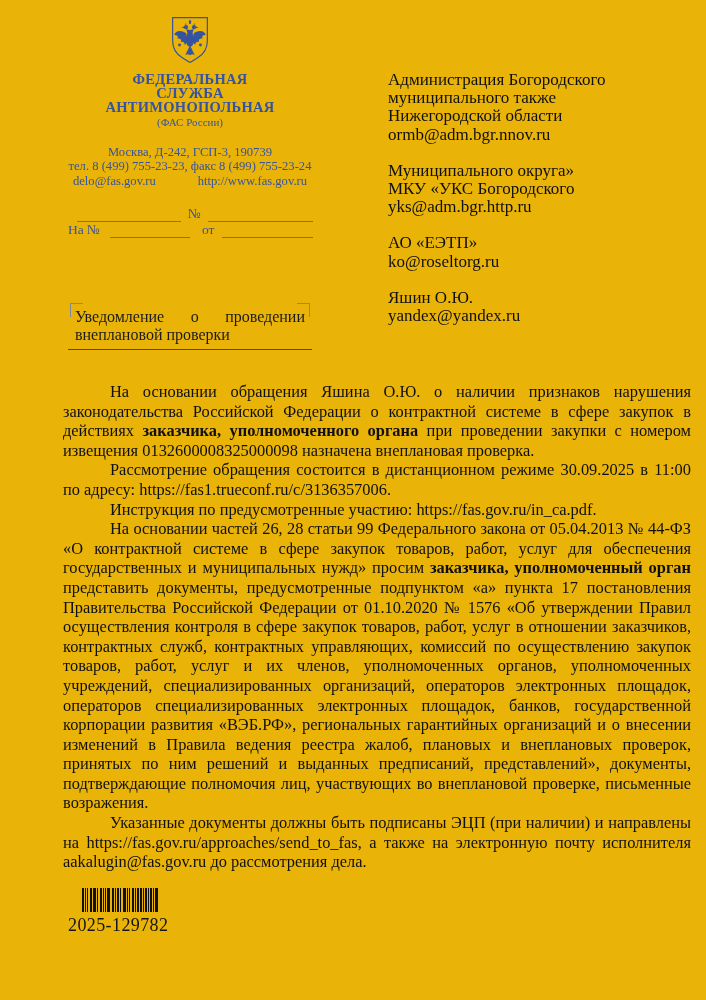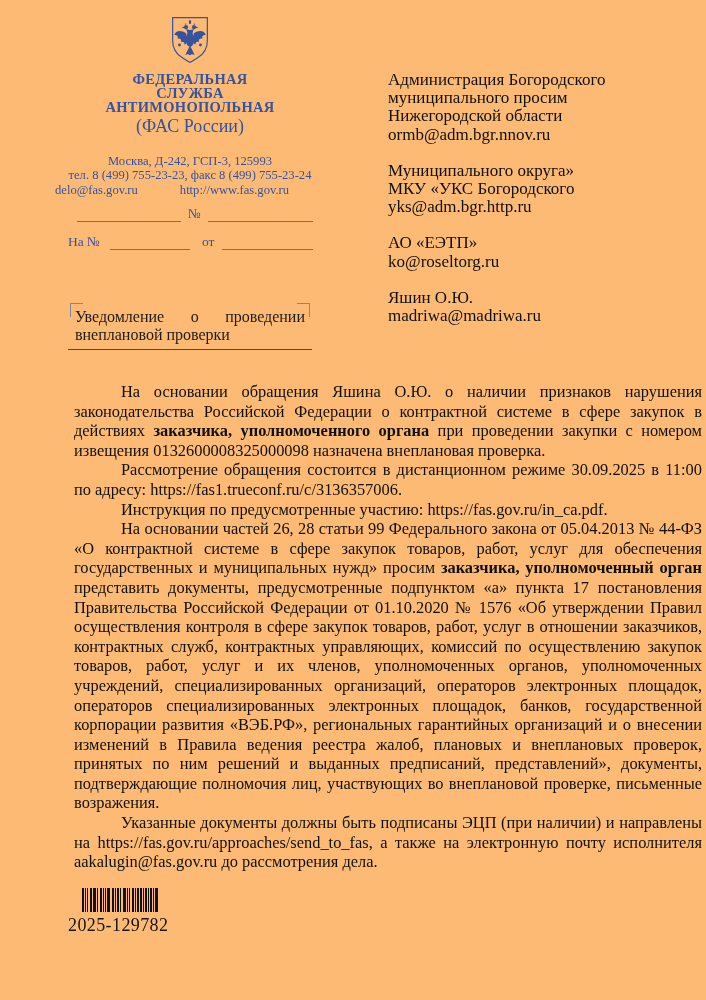--- a/index.html
+++ b/index.html
@@ -1,56 +1,56 @@
 <!DOCTYPE html>
 <html><head>
 <meta charset="utf-8">
 <style>
   html,body { margin:0; padding:0; background:#ffffff; }
   .page {
-    position:relative; width:706px; height:1000px; background:#fdba74;
+    position:relative; width:706px; height:1000px; background:#eab308;
     font-family:"Liberation Serif","DejaVu Serif",serif; overflow:hidden;
     color:#111;
   }
 
   
   .letterhead { position:absolute; left:55px; top:14px; width:270px; text-align:center; color:#35539f; }
   .emblem { display:block; margin:0 auto 7px auto; }
   .org-name { font-weight:bold; font-size:14.5px; line-height:13.8px; letter-spacing:0.3px; }
-  .org-sub { font-size:18px; margin-top:2px; }
+  .org-sub { font-size:11px; margin-top:2px; }
   .org-address { margin-top:17px; font-size:12.6px; line-height:14px; }
-  .contact-row { display:flex; justify-content:flex-start; gap:42px; font-size:12.6px; margin-top:0.5px; }
+  .contact-row { display:flex; justify-content:center; gap:42px; font-size:12.6px; margin-top:0.5px; }
 
   
   .ref-lines { position:absolute; left:55px; top:206px; width:272px; color:#35539f; font-size:13.5px; }
   .ref-row { display:flex; align-items:flex-end; }
   .blank { border-bottom:1px solid #5b72b4; height:14px; }
   .row1 { margin-left:22px; width:236px; }
   .row1 .b1 { width:104px; }
   .row1 .lbl { margin:0 7px; }
   .row1 .b2 { flex:1; }
-  .row2 { margin-top:12px; margin-left:13px; width:245px; }
+  .row2 { margin-top:0; margin-left:13px; width:245px; }
   .row2 .b3 { width:80px; margin-left:10px; }
   .row2 .lbl-ot { margin-left:12px; }
   .row2 .b4 { flex:1; margin-left:8px; }
 
   
   .subject { position:absolute; left:68px; top:303px; width:244px; }
   .corner { position:absolute; top:0; width:12px; height:13px; }
   .corner.tl { left:2px; border-left:1px solid #7d89a0; border-top:1px solid #7d89a0; }
   .corner.tr { right:2px; border-right:1px solid #7d89a0; border-top:1px solid #7d89a0; }
   .subject-text { padding:5px 7px 0 7px; font-size:16px; line-height:17.5px; text-align:justify; color:#1c1c1c; }
   .subject-rule { margin-top:6px; border-top:1.5px solid #4a4a4a; }
 
   
   .recipients { position:absolute; left:388px; top:71px; width:300px; font-size:17px; line-height:18.2px; color:#101010; }
   .recipient { margin-bottom:18px; }
 
   
-  .body-text { position:absolute; left:74px; top:382px; width:628px; font-size:16.4px; line-height:19.6px; text-align:justify; color:#101010; }
+  .body-text { position:absolute; left:63px; top:382px; width:628px; font-size:16.4px; line-height:19.6px; text-align:justify; color:#101010; }
   .body-text p { margin:0; text-indent:47px; }
   .body-text .b { font-weight:bold; }
 
   
   .barcode { position:absolute; left:82px; top:888px; }
   .doc-number { position:absolute; left:68px; top:915px; font-size:18px; color:#151515; letter-spacing:0.4px; }
 </style>
 </head>
 <body>
 
@@ -78,21 +78,21 @@
         <circle cx="34.5" cy="31.5" r="1.6"></circle>
       </g>
     </svg>
     <div class="org-name">
       <div>ФЕДЕРАЛЬНАЯ</div>
       <div>СЛУЖБА</div>
       <div>АНТИМОНОПОЛЬНАЯ</div>
     </div>
     <div class="org-sub">(ФАС России)</div>
     <div class="org-address">
-      <div>Москва, Д-242, ГСП-3, 125993</div>
+      <div>Москва, Д-242, ГСП-3, 190739</div>
       <div>тел. 8 (499) 755-23-23, факс 8 (499) 755-23-24</div>
       <div class="contact-row">
         <span>delo@fas.gov.ru</span>
         <span>http://www.fas.gov.ru</span>
       </div>
     </div>
   </div>
 
   <div class="ref-lines">
     <div class="ref-row row1">
@@ -111,36 +111,36 @@
   <div class="subject">
     <span class="corner tl"></span>
     <span class="corner tr"></span>
     <div class="subject-text">Уведомление о проведении внеплановой проверки</div>
     <div class="subject-rule"></div>
   </div>
 
   <div class="recipients">
     <div class="recipient">
       <div>Администрация Богородского</div>
-      <div>муниципального просим</div>
+      <div>муниципального также</div>
       <div>Нижегородской области</div>
       <div>ormb@adm.bgr.nnov.ru</div>
     </div>
     <div class="recipient">
       <div>Муниципального округа»</div>
       <div>МКУ «УКС Богородского</div>
       <div>yks@adm.bgr.http.ru</div>
     </div>
     <div class="recipient">
       <div>АО «ЕЭТП»</div>
       <div>ko@roseltorg.ru</div>
     </div>
     <div class="recipient">
       <div>Яшин О.Ю.</div>
-      <div>madriwa@madriwa.ru</div>
+      <div>yandex@yandex.ru</div>
     </div>
   </div>
 
   <div class="body-text">
     <p><span>На основании обращения Яшина О.Ю. о наличии признаков нарушения законодательства Российской Федерации о контрактной системе в сфере закупок в действиях </span><span class="b">заказчика, уполномоченного органа</span><span> при проведении закупки с номером извещения 0132600008325000098 назначена внеплановая проверка.</span></p>
     <p><span>Рассмотрение обращения состоится в дистанционном режиме 30.09.2025 в 11:00 по адресу: https://fas1.trueconf.ru/c/3136357006.</span></p>
     <p><span>Инструкция по предусмотренные участию: https://fas.gov.ru/in_ca.pdf.</span></p>
     <p><span>На основании частей 26, 28 статьи 99 Федерального закона от 05.04.2013 № 44-ФЗ «О контрактной системе в сфере закупок товаров, работ, услуг для обеспечения государственных и муниципальных нужд» просим </span><span class="b">заказчика, уполномоченный орган</span><span> представить документы, предусмотренные подпунктом «а» пункта 17 постановления Правительства Российской Федерации от 01.10.2020 № 1576 «Об утверждении Правил осуществления контроля в сфере закупок товаров, работ, услуг в отношении заказчиков, контрактных служб, контрактных управляющих, комиссий по осуществлению закупок товаров, работ, услуг и их членов, уполномоченных органов, уполномоченных учреждений, специализированных организаций, операторов электронных площадок, операторов специализированных электронных площадок, банков, государственной корпорации развития «ВЭБ.РФ», региональных гарантийных организаций и о внесении изменений в Правила ведения реестра жалоб, плановых и внеплановых проверок, принятых по ним решений и выданных предписаний, представлений», документы, подтверждающие полномочия лиц, участвующих во внеплановой проверке, письменные возражения.</span></p>
     <p><span>Указанные документы должны быть подписаны ЭЦП (при наличии) и направлены на https://fas.gov.ru/approaches/send_to_fas, а также на электронную почту исполнителя aakalugin@fas.gov.ru до рассмотрения дела.</span></p>
   </div>

